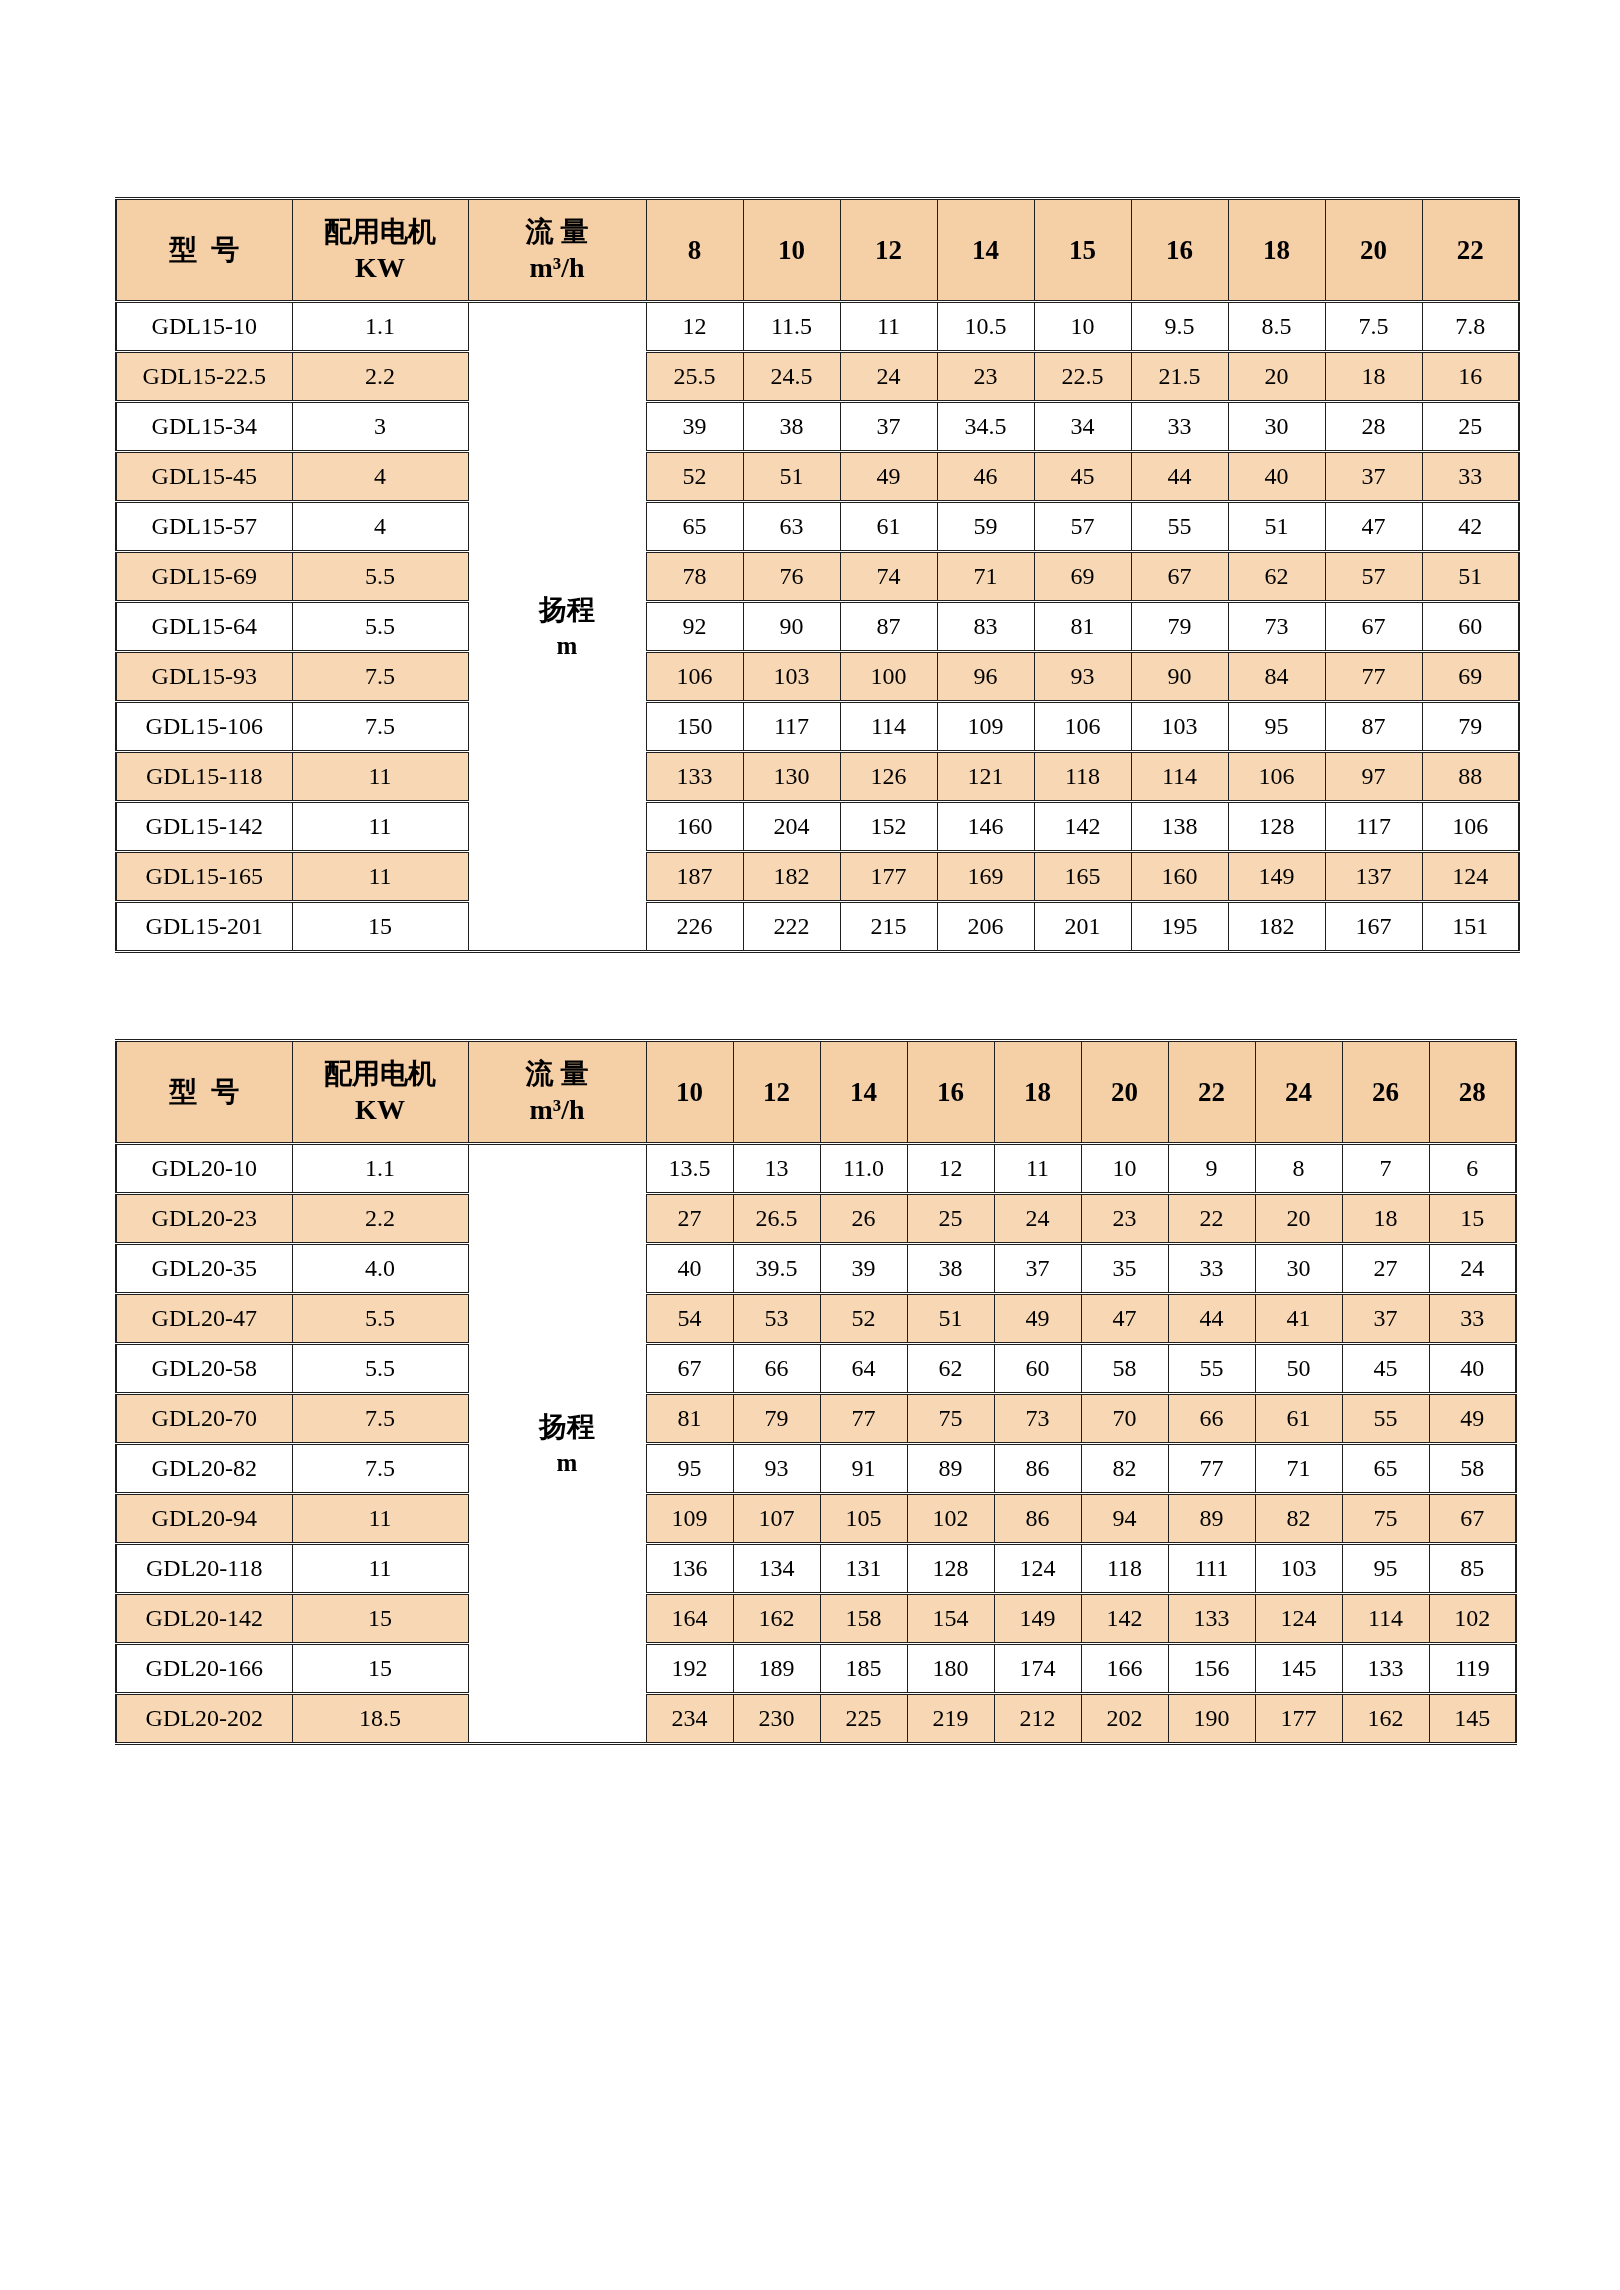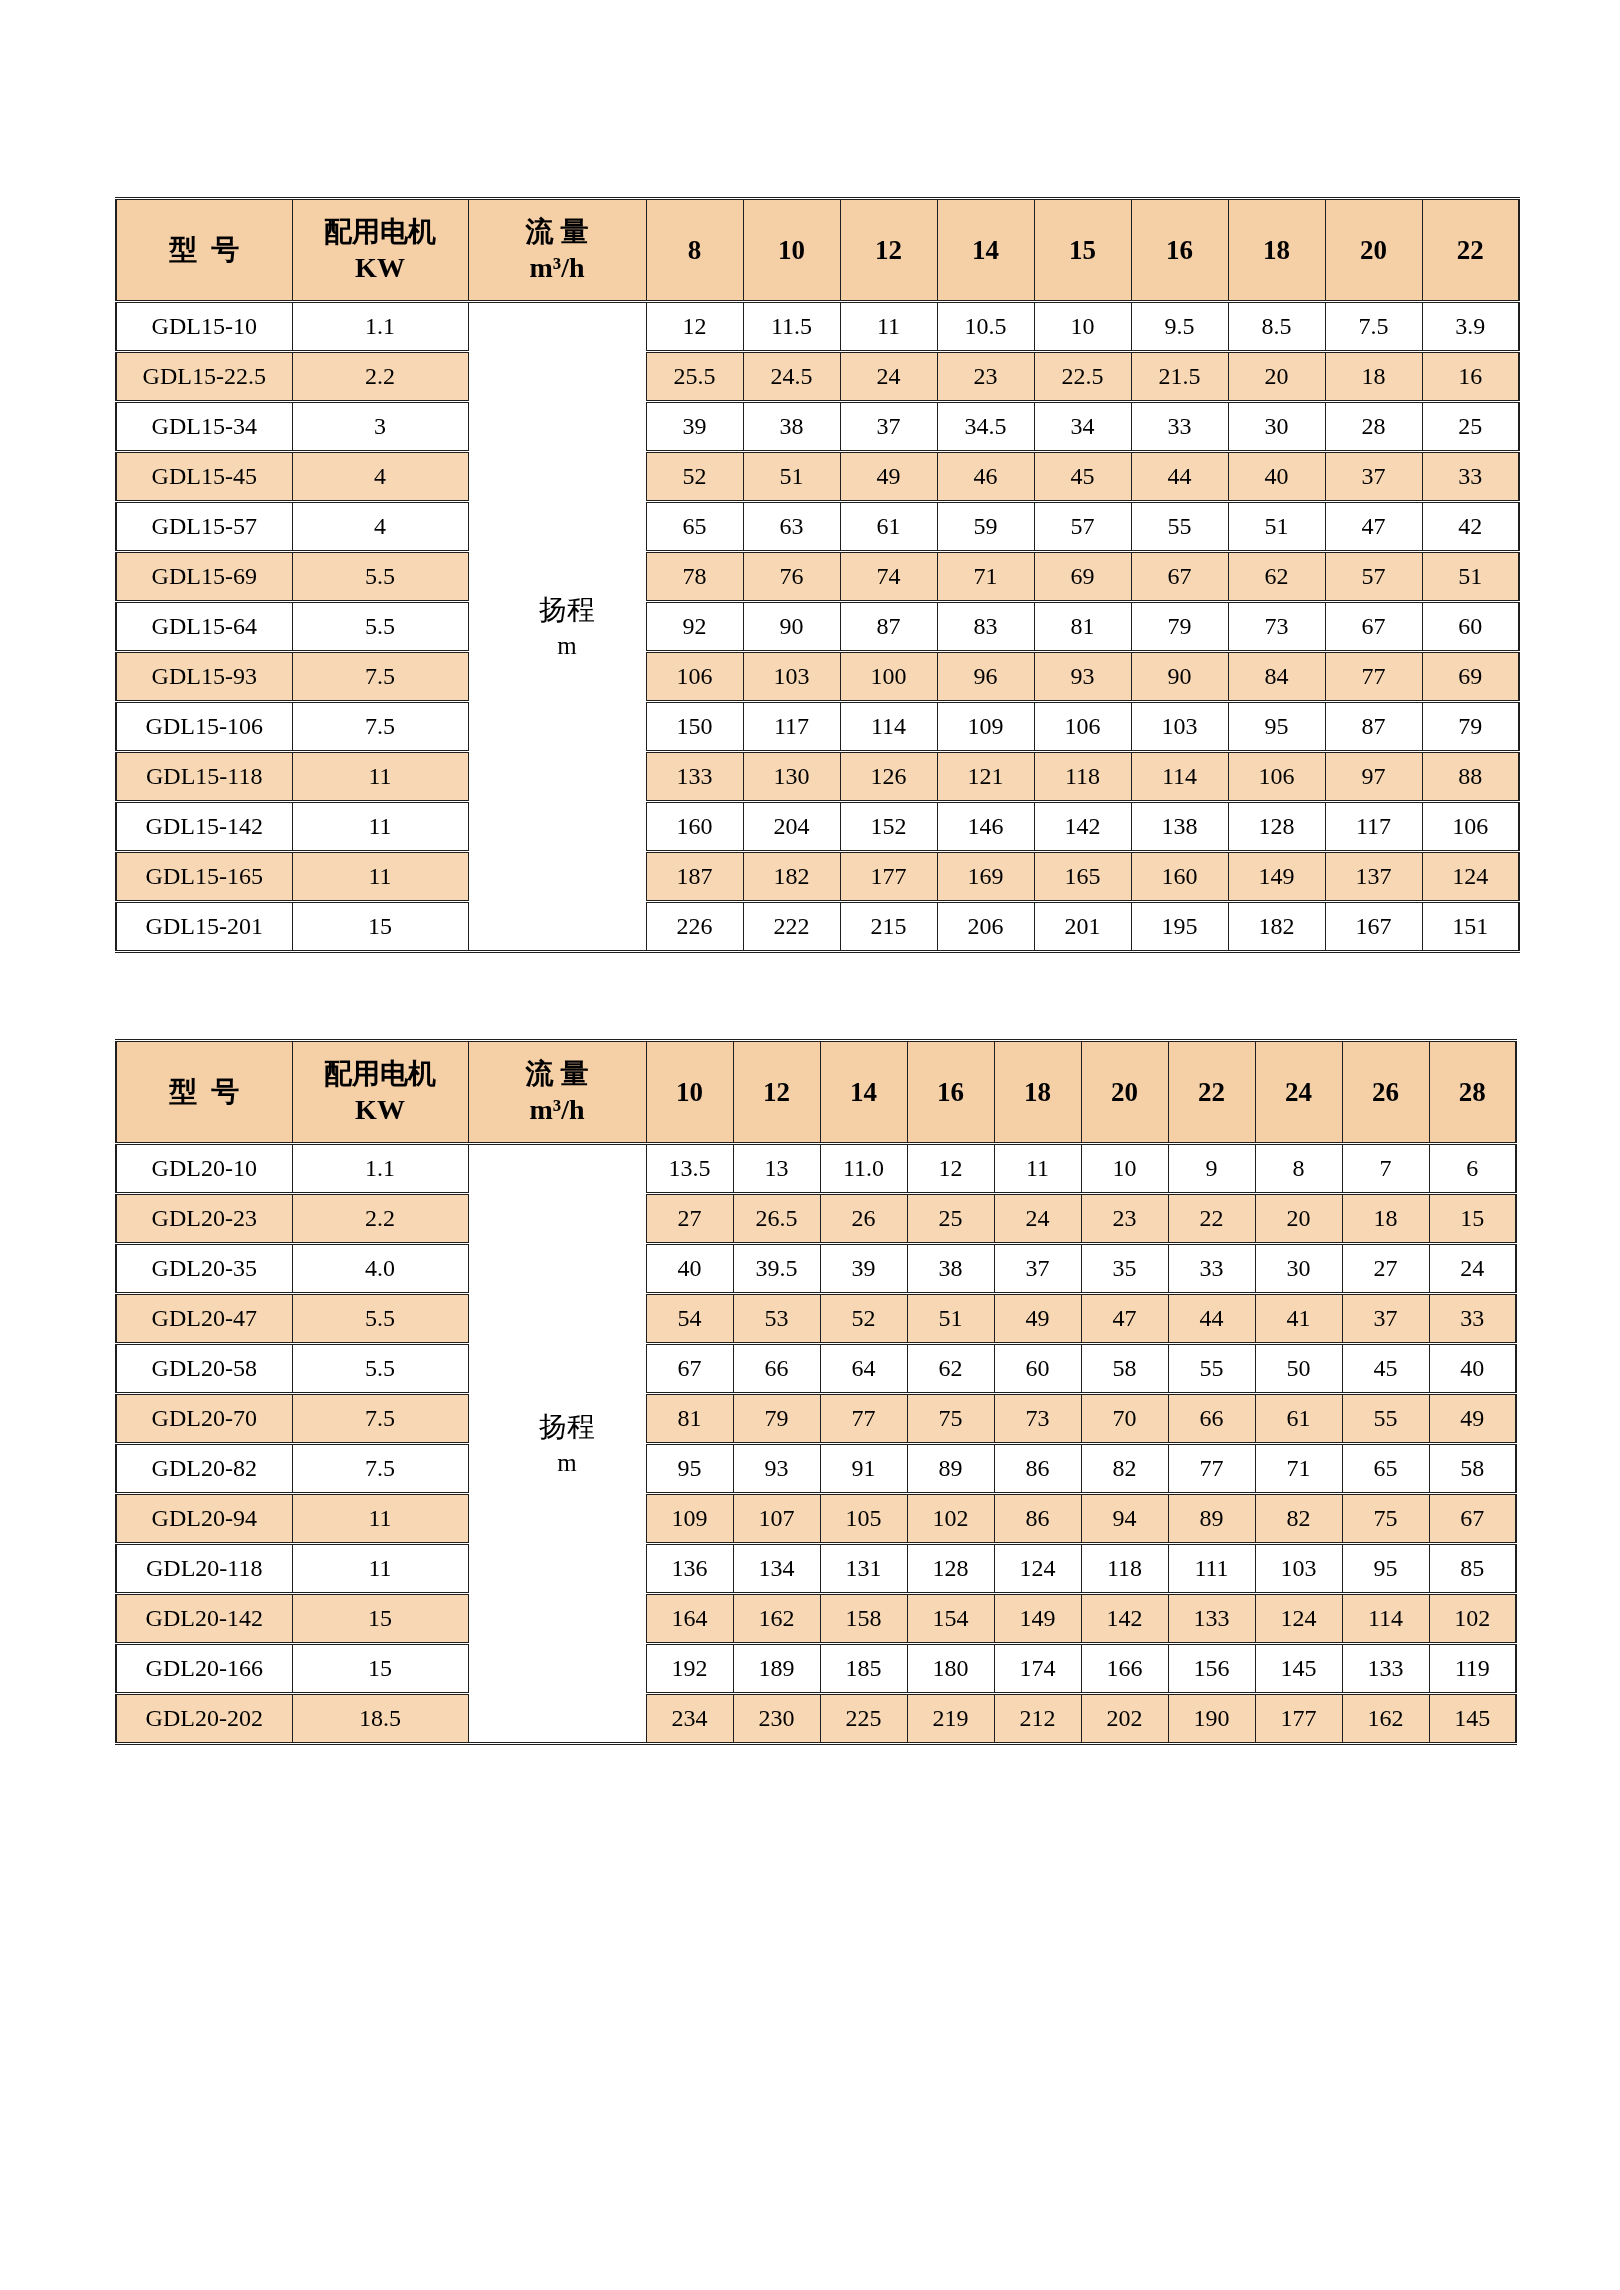--- a/index.html
+++ b/index.html
@@ -27,21 +27,21 @@
     border-bottom:3.6px double var(--border);
     text-align:center;vertical-align:middle;padding:0;overflow:hidden;
   }
   thead tr{height:103px;}
   tbody tr{height:50px;}
   th{background:var(--header-bg);font-weight:bold;}
   .th-cn{font-size:28px;line-height:1.3;white-space:pre;}
   .th-num{font-size:27px;}
   td{font-size:24px;background:#ffffff;}
   tr.stripe td{background:var(--stripe-bg);}
-  td.merged{background:#ffffff;font-weight:normal;font-size:28px;line-height:1.35;padding-left:20px;}
+  td.merged{background:#ffffff;font-weight:bold;font-size:28px;line-height:1.35;padding-left:20px;}
   td.merged .unit{font-size:25px;}
   .c-model{width:176px;}
   .c-kw{width:176px;text-align:center;}
   .c-flow{width:178px;}
   #t0 .c-num{width:97px;}
   #t1 .c-num{width:87px;}
 </style>
 </head>
 <body>
 
@@ -73,21 +73,21 @@
               <div class="unit">m</div>
             </td>
             <td>12</td>
             <td>11.5</td>
             <td>11</td>
             <td>10.5</td>
             <td>10</td>
             <td>9.5</td>
             <td>8.5</td>
             <td>7.5</td>
-            <td>3.9</td>
+            <td>7.8</td>
           </tr>
           <tr class="stripe">
             <td>GDL15-22.5</td>
             <td>2.2</td>
             <td>25.5</td>
             <td>24.5</td>
             <td>24</td>
             <td>23</td>
             <td>22.5</td>
             <td>21.5</td>

